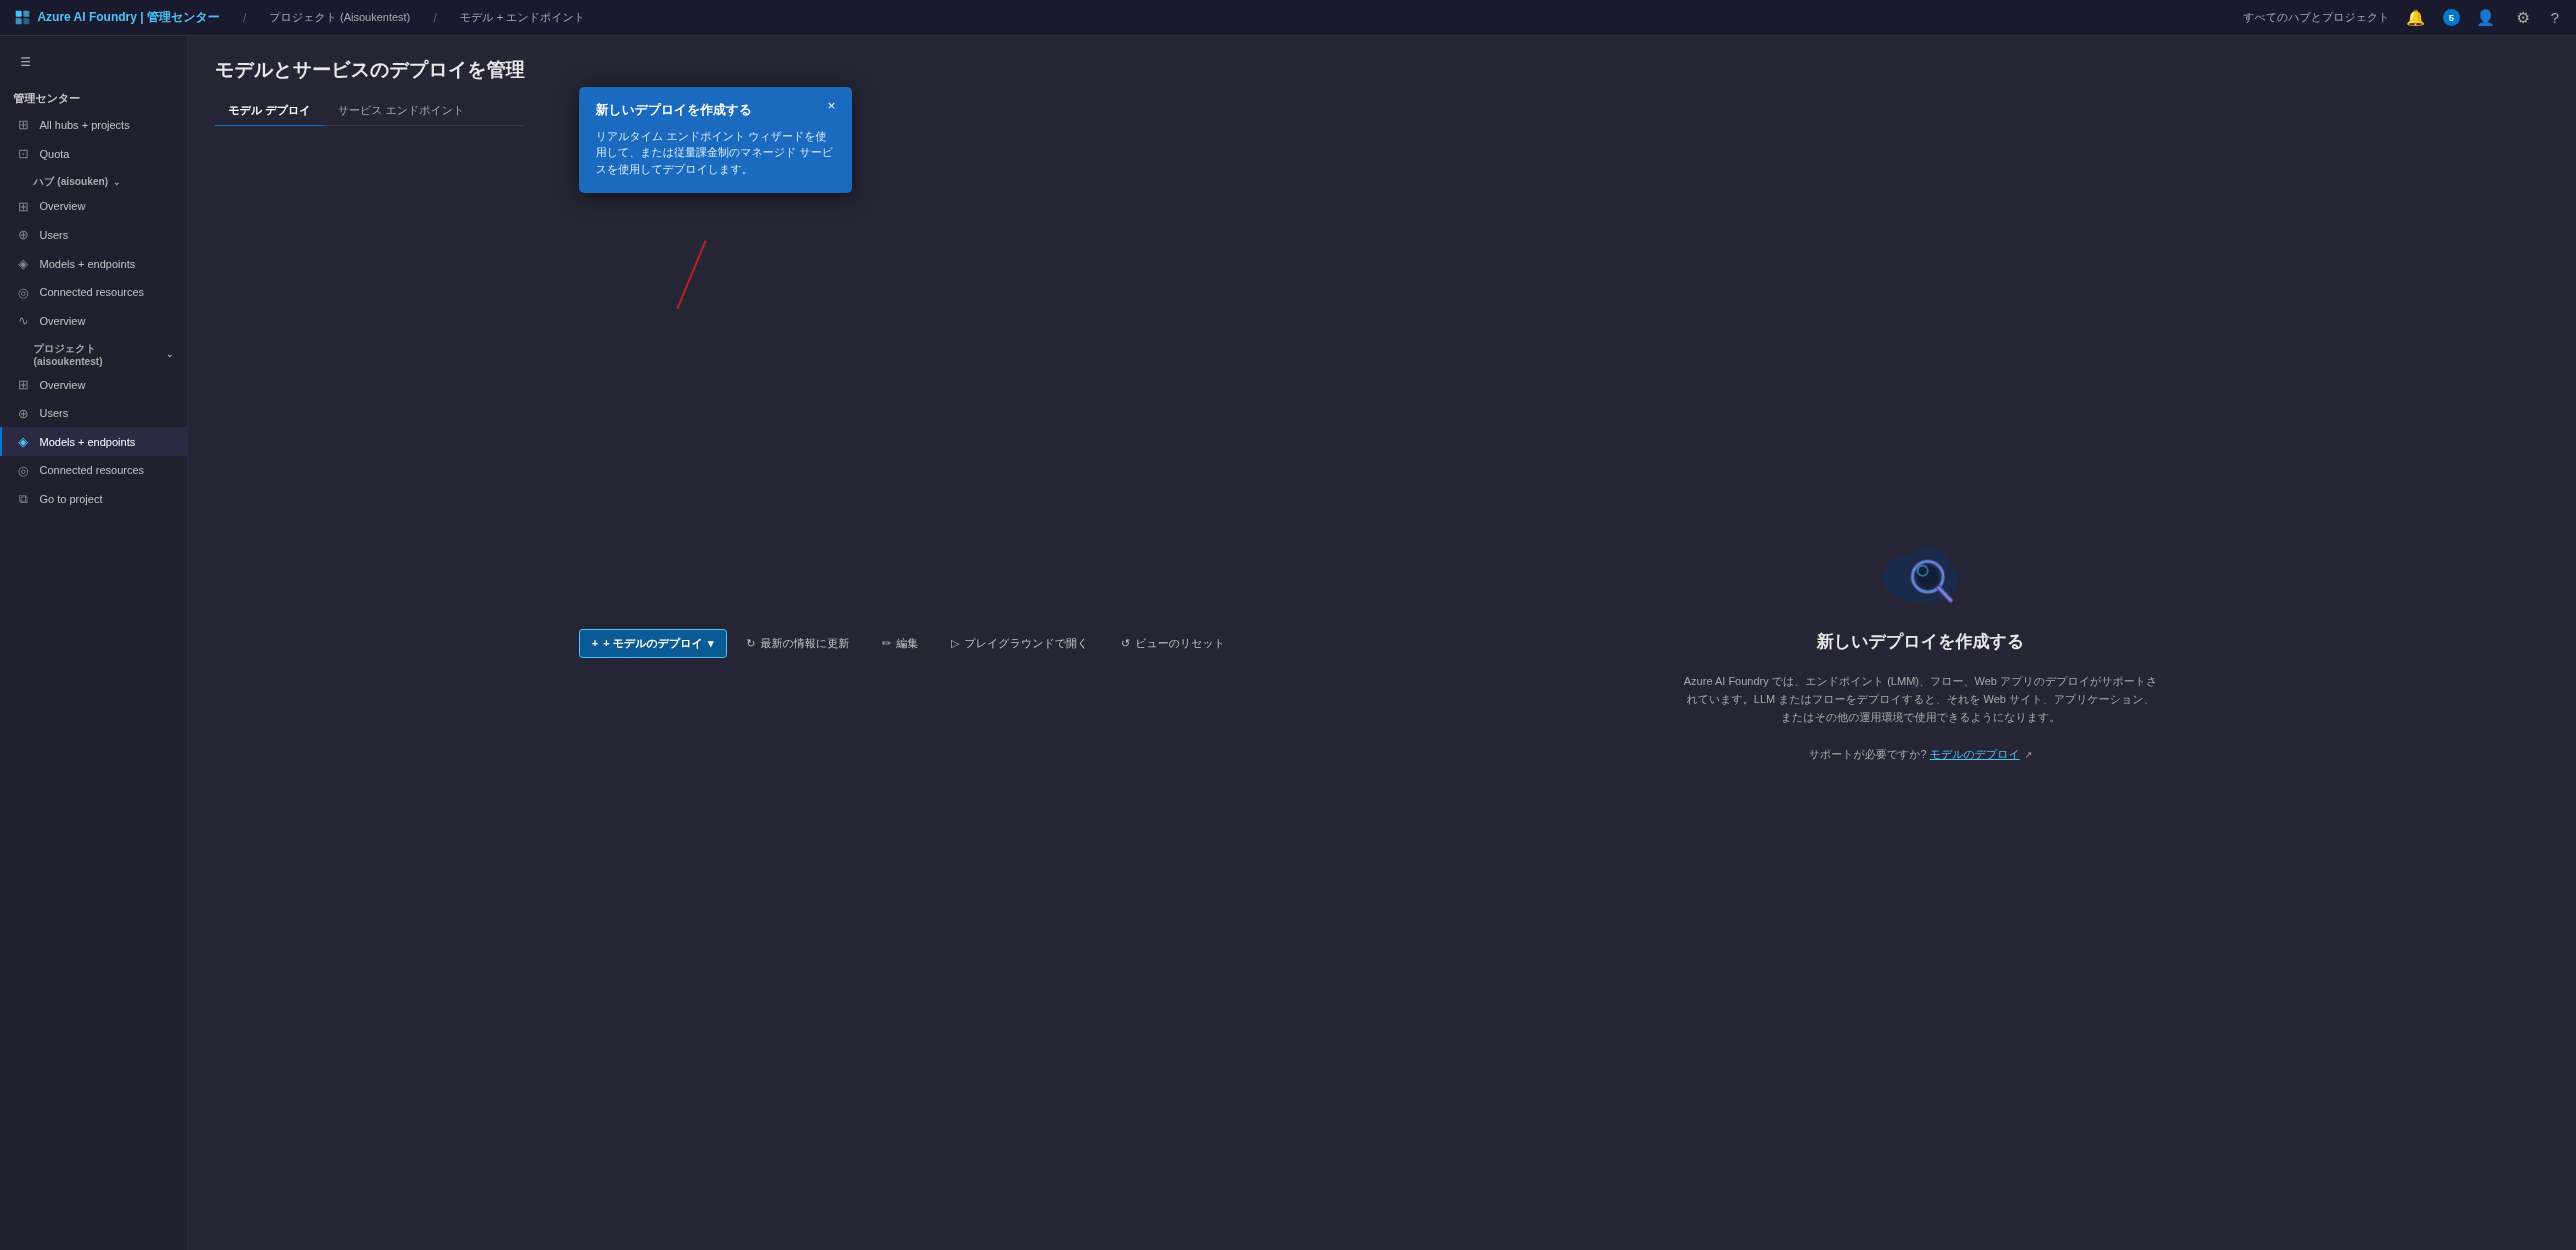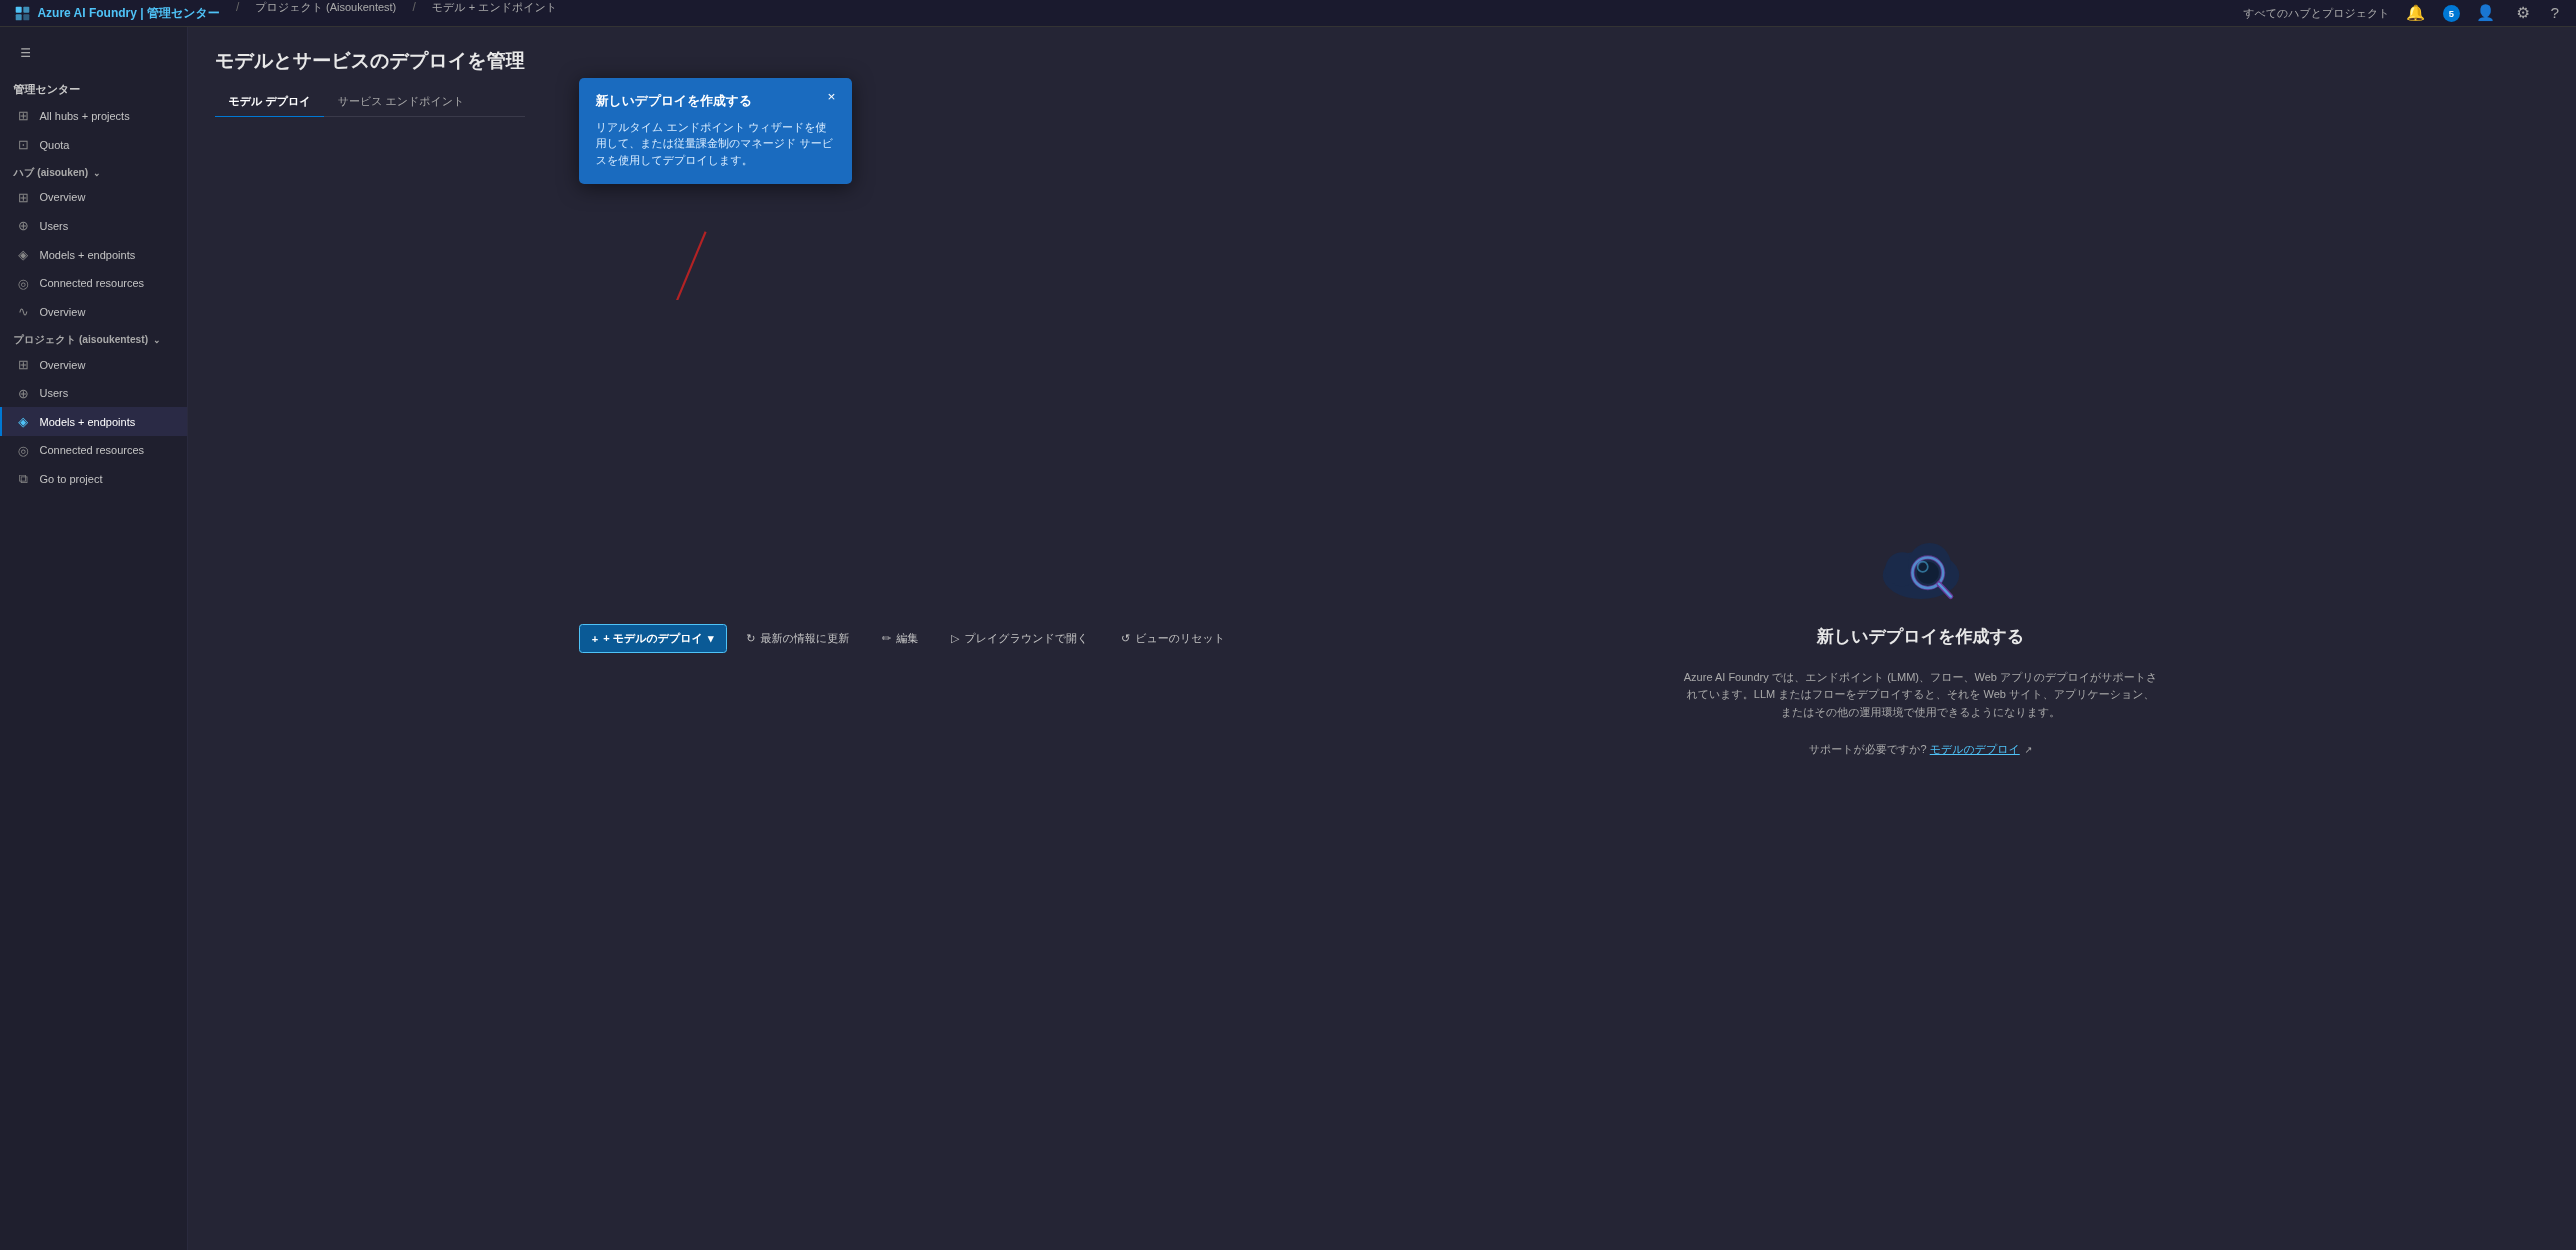--- a/index.html
+++ b/index.html
@@ -11,25 +11,26 @@
       height: 100vh;
       overflow: hidden;
       display: flex;
       flex-direction: column;
     }
 
     
     .topbar {
       background: #1a1a2e;
       border-bottom: 0.9px solid #333;
-      height: 27px;
-      display: flex;
+      height: 36px;
+      display: flex;
+      align-items: center;
       padding: 0 13.6px;
       flex-shrink: 0;
-      gap: 11px;
+      gap: 18px;
     }
     .topbar-logo {
       display: flex;
       align-items: center;
       gap: 6.8px;
       color: #4fc3f7;
       font-weight: 600;
       font-size: 12px;
     }
     .topbar-logo svg { width: 17px; height: 17px; }
@@ -89,20 +90,21 @@
       padding: 10.2px 13.6px 5.1px;
     }
     .sidebar-section-sub {
       display: flex;
       align-items: center;
       gap: 5.1px;
       font-size: 10.2px;
       font-weight: 600;
       color: #aaa;
       padding: 6.8px 13.6px 3.4px;
+      margin-left: 20px;
     }
     .sidebar-section-sub .chevron { font-size: 8.5px; }
     .sidebar-item {
       display: flex;
       align-items: center;
       gap: 8.5px;
       padding: 6.8px 13.6px;
       cursor: pointer;
       color: #c4c4c4;
       font-size: 11px;

